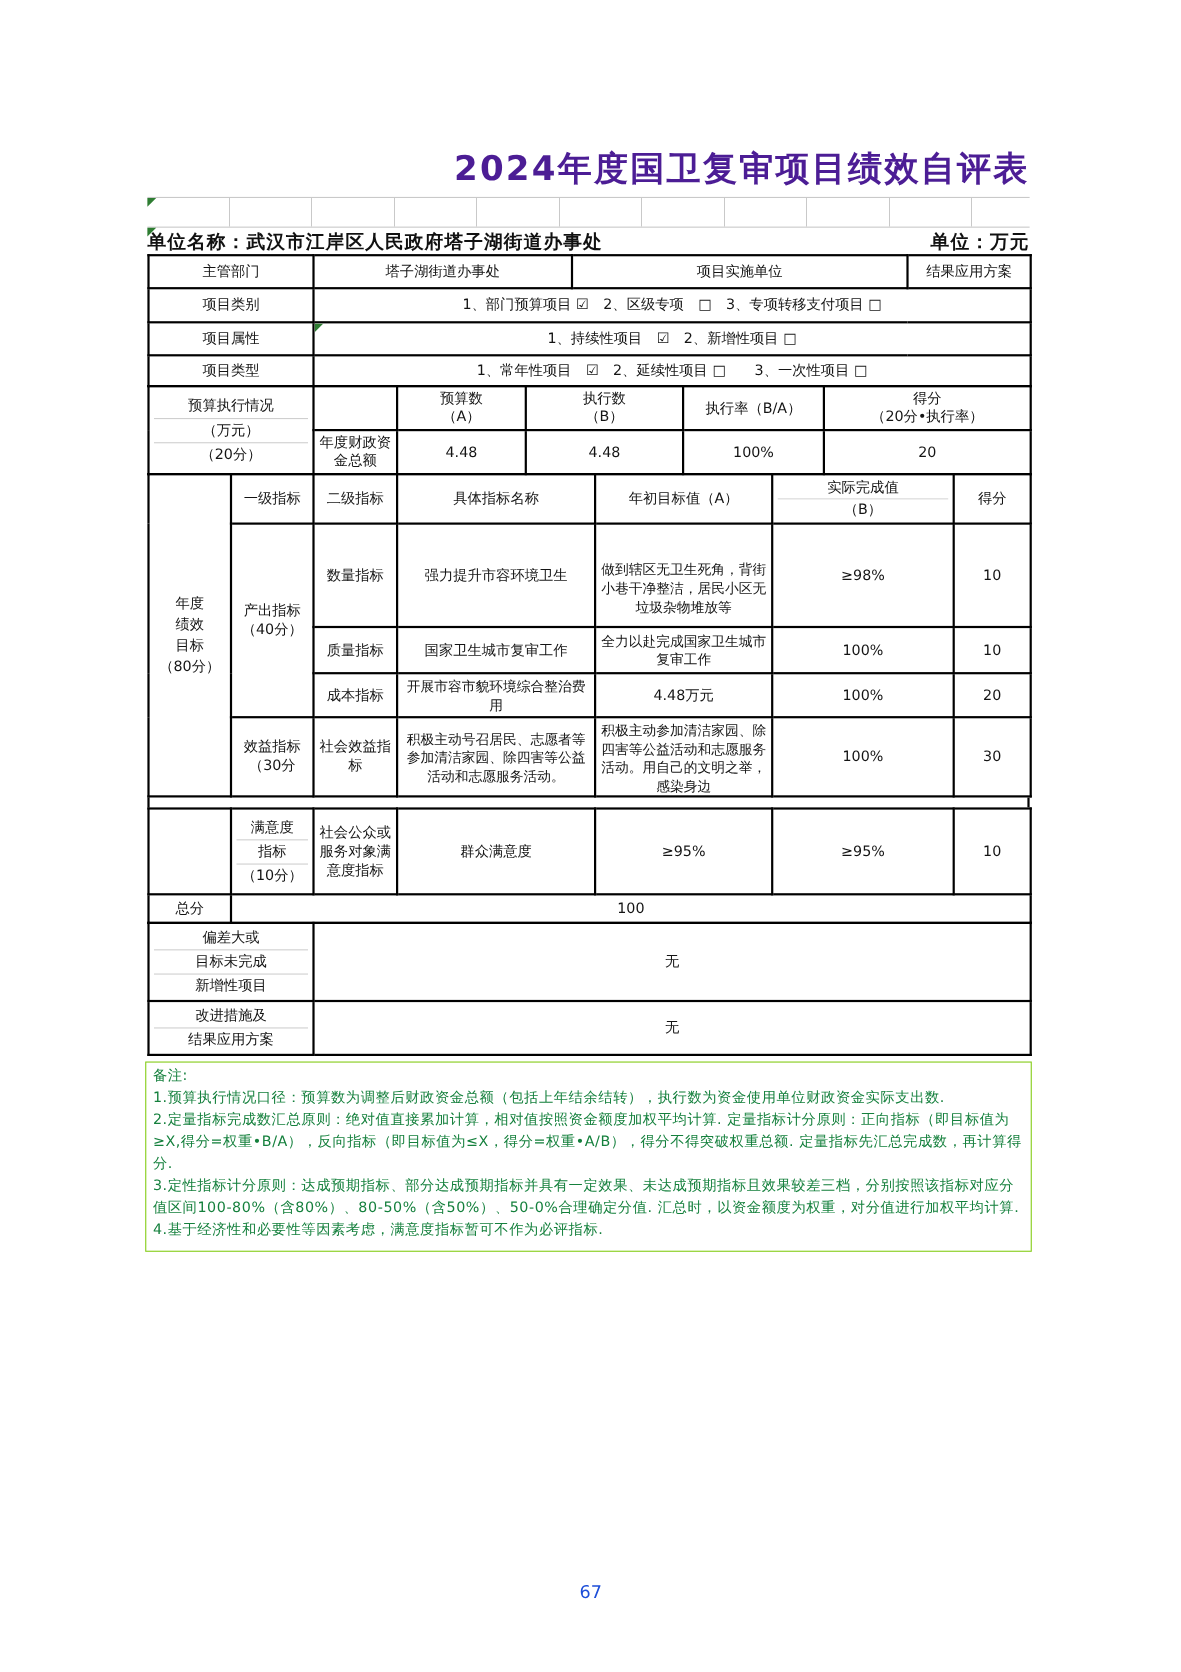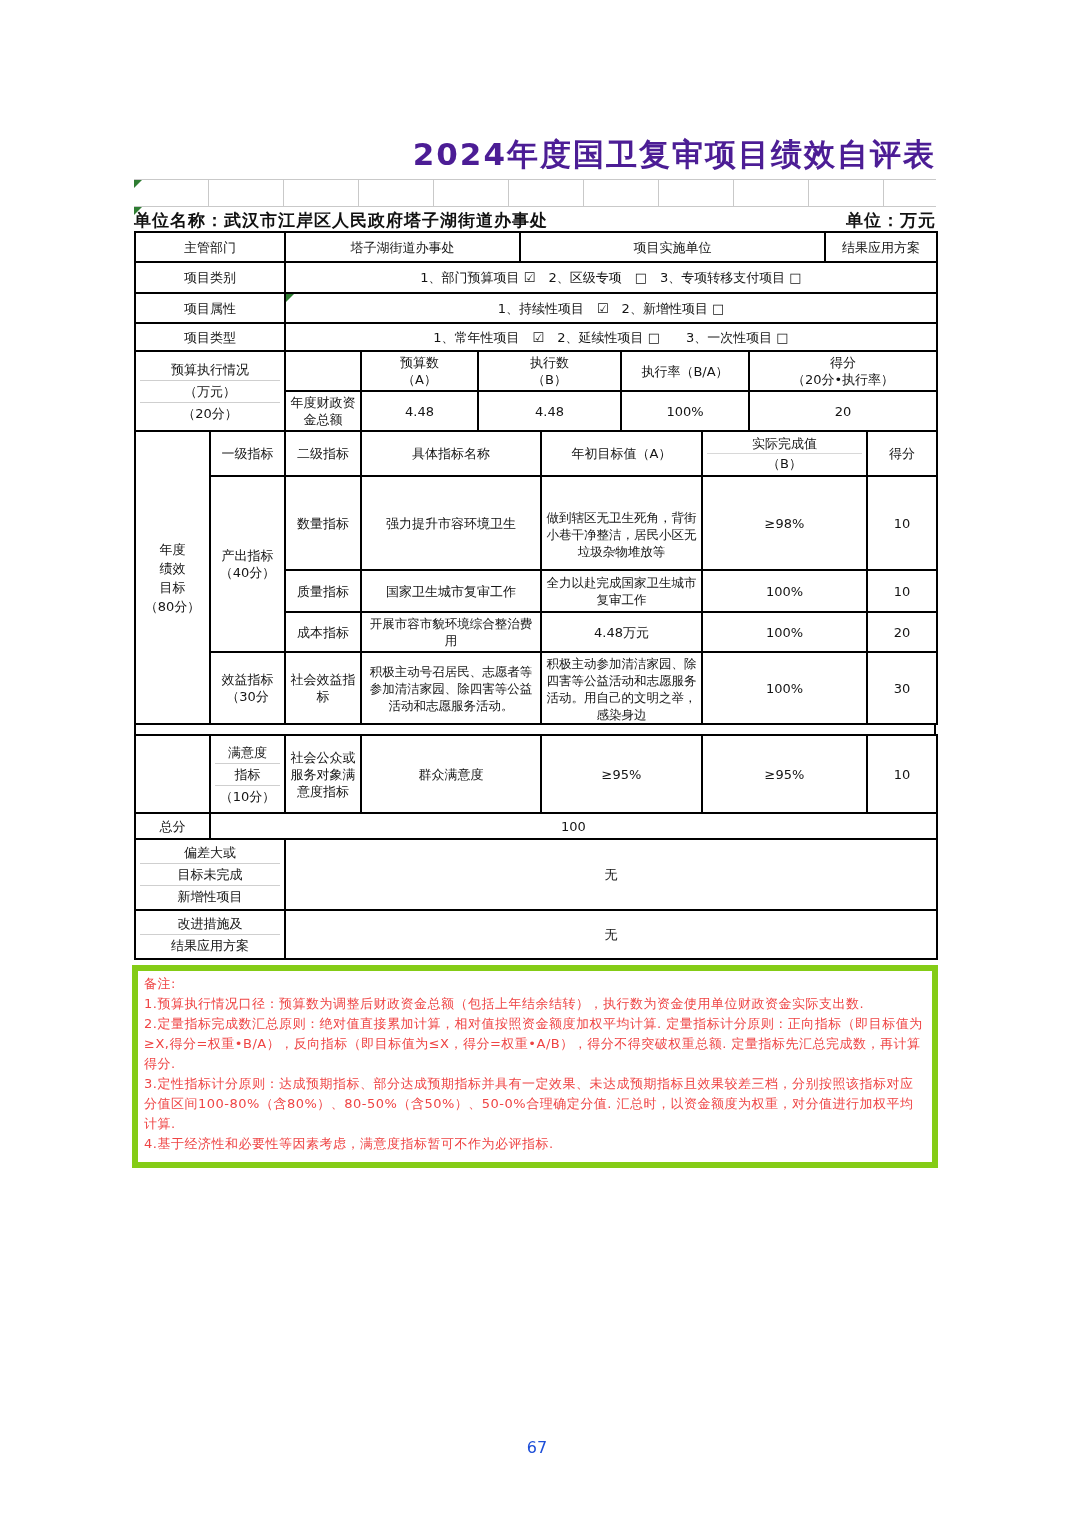--- a/index.html
+++ b/index.html
@@ -59,22 +59,22 @@
   .clip-60 { height: 58px; margin-top: 30px; }
   .clip-66 { height: 66px; }
 
   .axis-cell { padding-top: 26px; vertical-align: top; line-height: 19px; }
 
   .gap-row {
     height: 9px; border-left: 2px solid #000; border-right: 2px solid #000;
   }
 
   .notes {
-    margin-top: 5px; border: 6px solid #84cc16; padding: 3px 6px 8px 6px;
-    font-size: 13px; line-height: 20px; letter-spacing: 0.5px; color: #ef4444;
+    margin-top: 5px; border: 1px solid #84cc16; padding: 3px 6px 8px 6px;
+    font-size: 13px; line-height: 20px; letter-spacing: 0.5px; color: #15803d;
     width: 806px; margin-left: -2px;
   }
 
   .pagenum {
     position: absolute; top: 1438px; left: 0; width: 1074px;
     text-align: center; font-size: 16px; color: #1d4ed8;
   }
   .ind { font-size: 13px; }
   .small { font-size: 12.5px; line-height: 17px; }
 </style>

